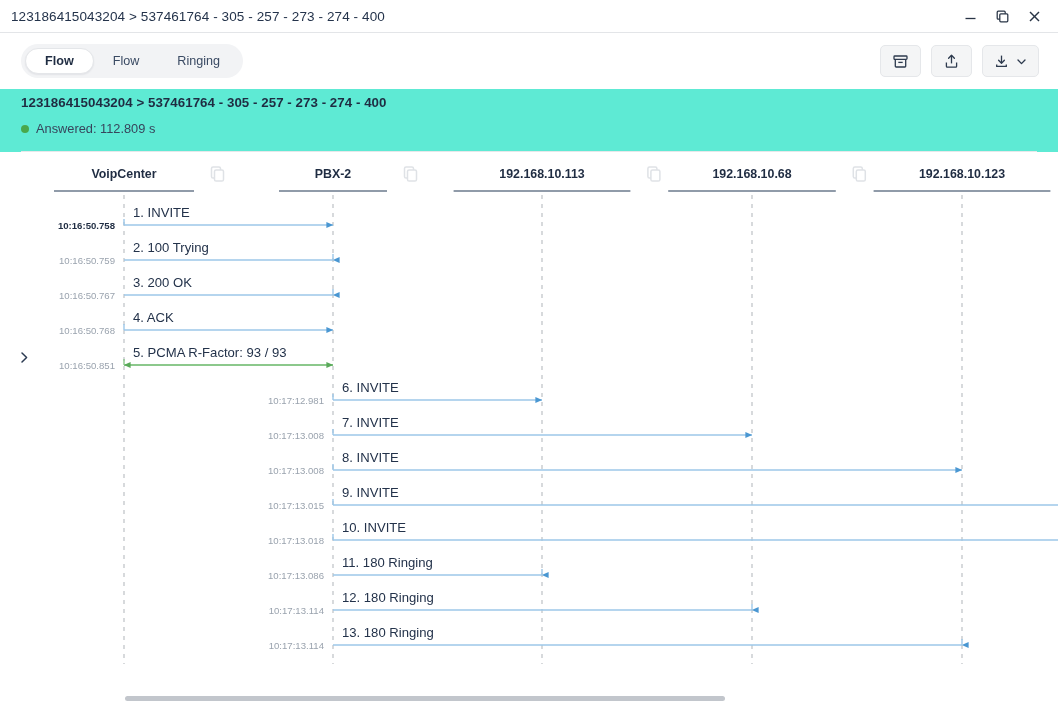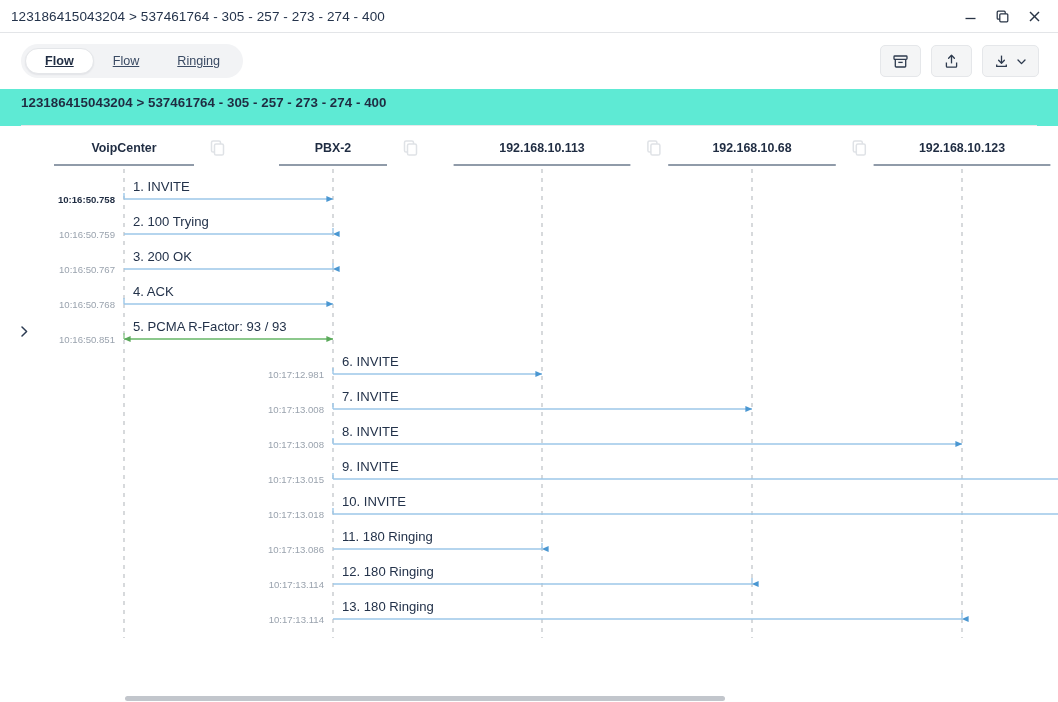--- a/index.html
+++ b/index.html
@@ -51,21 +51,20 @@
     border-radius: 19px;
     padding: 4px;
     height: 34px;
   }
   .tab {
     height: 26px; padding: 0 19px;
     display: flex; align-items: center; justify-content: center;
     font-size: 12.6px; color: #3a4a63;
     border-radius: 14px; cursor: default;
     white-space: nowrap;
-    text-decoration: underline;
   }
   .tab.active {
     background: #ffffff; color: #1f2c42; font-weight: bold;
     border: 1px solid #e4e6e9;
     box-shadow: 0 1px 1.5px rgba(25,35,55,.07);
   }
   .toolbar-spacer { flex: 1 1 auto; }
   .actions { display: flex; align-items: center; gap: 10px; }
   .abtn {
     height: 32px; min-width: 41px;
@@ -205,20 +204,24 @@
           <svg width="13" height="13" viewBox="0 0 13 13" aria-hidden="true">
             <path d="M3 5 L6.5 8.6 L10 5" fill="none" stroke="currentColor" stroke-width="1.35" stroke-linecap="round" stroke-linejoin="round"></path>
           </svg>
         </span>
       </div>
     </div>
   </div>
 
   <div class="summary">
     <div class="sum-title">123186415043204 &gt; 537461764 - 305 - 257 - 273 - 274 - 400</div>
+    <div class="sum-status">
+      <span class="dot"></span>
+      <span>Answered: 112.809 s</span>
+    </div>
     <div class="divider"></div>
   </div>
 
   <div class="diagram-wrap">
     <div class="expander">
       <svg width="13" height="15" viewBox="0 0 13 15" aria-hidden="true">
         <path d="M4 3 L8.6 7.5 L4 12" fill="none" stroke="currentColor" stroke-width="1.5" stroke-linecap="round" stroke-linejoin="round"></path>
       </svg>
     </div>
     <svg id="svg-stage" width="1058" height="512" viewBox="0 0 1058 512">

